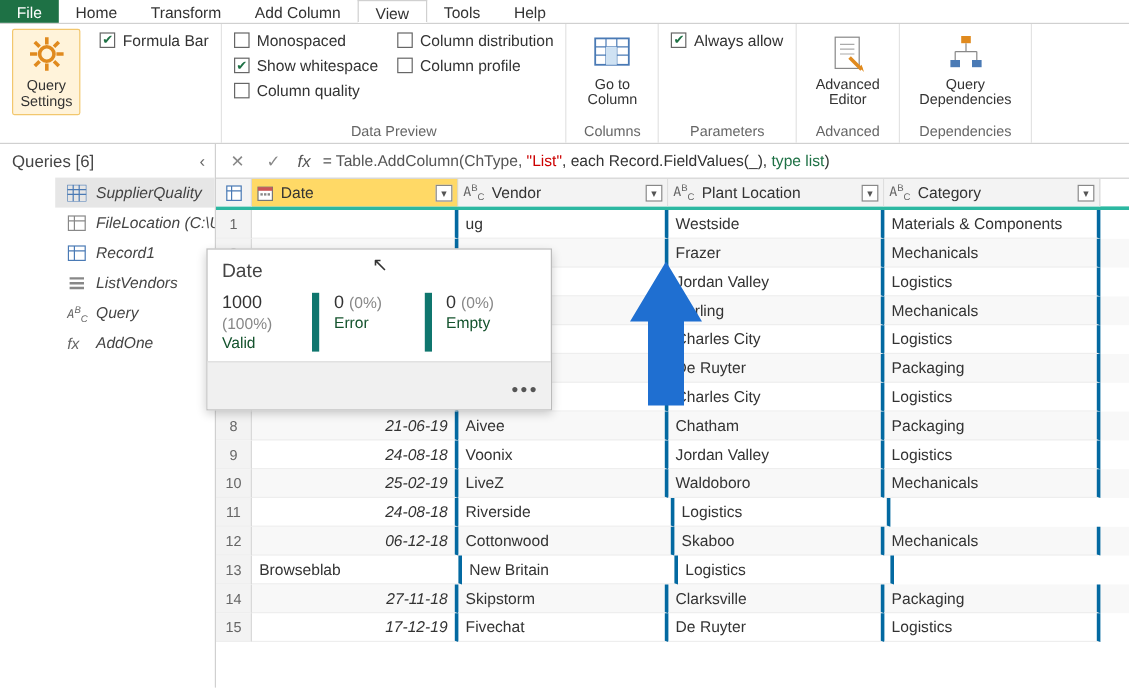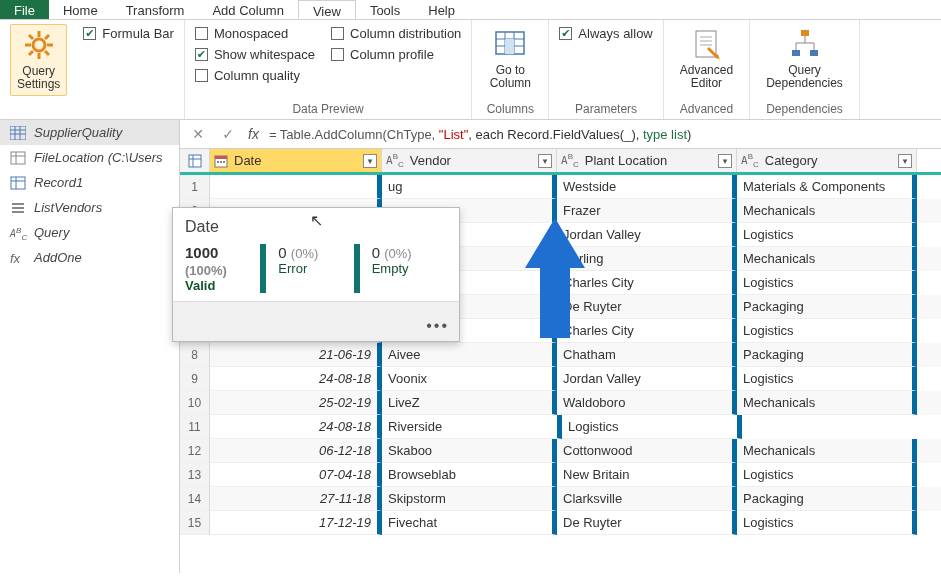--- a/index.html
+++ b/index.html
@@ -16,21 +16,21 @@
   .bigbtn.active { border:1px solid #f2c76e; background:#fff3da; border-radius:2px;}
   .bigbtn .icon { width:32px; height:32px; display:flex; align-items:center; justify-content:center; }
   .bigbtn .cap { font-size:12px; text-align:center; line-height:1.1; white-space:pre; }
   .chk { display:flex; align-items:center; gap:6px; font-size:13px; color:#333; padding:2px 0; cursor:pointer; }
   .chk .box { width:13px; height:13px; border:1px solid #666; background:#fff; display:flex; align-items:center; justify-content:center; font-size:11px; color:#1e7145; }
   .col { display:flex; flex-direction:column; gap:2px; }
   .workspace { display:flex; height:calc(577px - 124px); }
   .sidebar { width:180px; border-right:1px solid #d0d0d0; display:flex; flex-direction:column; }
   .sidebar .hdr { display:flex; justify-content:space-between; align-items:center; padding:6px 8px 6px 10px; color:#444; font-size:14px; }
   .sidebar .hdr .chevron { font-size:14px; color:#666; cursor:pointer;}
-  .qlist { display:flex; flex-direction:column; }
+  .qlist { display:flex; flex-direction:column;padding-left:46px; }
   .qitem { display:flex; align-items:center; gap:8px; padding:5px 8px 5px 10px; cursor:pointer; color:#444; font-style:italic; white-space:nowrap; overflow:hidden; text-overflow:ellipsis;}
   .qitem.active { background:#e6e6e6; }
   .qicon { width:16px; height:14px; flex:0 0 auto; }
   .main { flex:1; display:flex; flex-direction:column; }
   .fxbar { display:flex; align-items:center; gap:10px; padding:6px 8px; border-bottom:1px solid #d0d0d0; }
   .fxbar .btn { width:20px; text-align:center; color:#888; cursor:pointer; font-size:14px;}
   .fxbar .fx { font-style:italic; color:#555; font-size:14px;}
   .fxbar .eq { color:#555; }
   .fxtext { font-family:Consolas, monospace; font-size:13px; white-space:nowrap; flex:1; }
   .fxtext .str { color:#c00; }
@@ -45,30 +45,30 @@
   .colhdr.w-loc { width:180px; }
   .colhdr.w-cat { width:180px; }
   .colhdr.active { background:#ffd966; }
   .colhdr .type { font-size:11px; display:flex; align-items:center; }
   .colhdr .name { flex:1; font-size:13px; white-space:nowrap; overflow:hidden; text-overflow:ellipsis; padding-left:2px;}
   .colhdr .dd { width:14px; height:14px; border:1px solid #888; background:#fff; display:flex; align-items:center; justify-content:center; font-size:9px; color:#555; cursor:pointer;}
   .gbody { overflow:auto; height:calc(100% - 29px); }
   .grow { display:flex; height:24px; }
   .grow.alt { background:#f8f8f8; }
   .rownum { width:30px; background:#f3f3f3; border-right:1px solid #d9d9d9; border-bottom:1px solid #eee; display:flex; align-items:center; justify-content:center; color:#666; font-size:12px;}
-  .gcell { border-right:5px solid #0369a1; border-bottom:1px solid #eee; padding:3px 6px; display:flex; align-items:center; overflow:hidden; white-space:nowrap;}
+  .gcell { border-right:3px solid #0369a1; border-bottom:1px solid #eee; padding:3px 6px; display:flex; align-items:center; overflow:hidden; white-space:nowrap;}
   .gcell.w-date { width:172px; justify-content:flex-end; font-style:italic; }
   .gcell.w-vendor { width:175px; }
   .gcell.w-loc { width:180px; }
   .gcell.w-cat { width:180px; }
   .tooltip { position:absolute; left:172px; top:207px; width:288px; height:135px; background:#fff; border:1px solid #bbb; box-shadow:0 3px 8px rgba(0,0,0,.2); z-index:20; display:flex; flex-direction:column; }
   .tooltip .tt-title { font-size:16px; color:#444; padding:10px 12px 4px 12px; }
   .tooltip .tt-stats { display:flex; padding:4px 12px 8px 12px; }
   .tooltip .stat { flex:1; border-left:6px solid #0f766e; padding-left:12px; }
-  .tooltip .stat:first-child { border-left:none; padding-left:0;font-weight:bold;}
+  .tooltip .stat:first-child { border-left:none; padding-left:0;}
   .tooltip .stat .v { font-size:15px; color:#333; }
   .tooltip .stat .v .pct { color:#888; font-size:13px;}
   .tooltip .stat .l { font-size:13px; color:#14532d;}
   .tooltip .tt-foot { flex:1; background:#f0f0f0; border-top:1px solid #ddd; display:flex; align-items:flex-end; justify-content:flex-end; padding:6px 10px; font-size:16px; color:#555; letter-spacing:2px;}
   .cursor { position:absolute; left:310px; top:211px; z-index:30; font-size:16px; pointer-events:none;}
   .arrow { position:absolute; left:525px; top:218px; z-index:15; pointer-events:none;}
   .abc { font-family:Consolas,monospace; font-size:11px; color:#666; }
   .abc sup, .abc sub { font-size:8px; }
 </style>
 </head>
@@ -212,20 +212,24 @@
         <div class="cap">Query
 Dependencies</div>
       </div>
     </div>
     <div class="label">Dependencies</div>
   </div>
 </div>
 
 <div class="workspace">
   <div class="sidebar">
+    <div class="hdr">
+      <span>Queries [6]</span>
+      <span class="chevron">‹</span>
+    </div>
     <div class="qlist" id="qlist">
         <div class="qitem active">
           <svg class="qicon" viewBox="0 0 16 14">
             <rect x="0" y="0" width="16" height="14" fill="none" stroke="#4a7ab5"></rect>
             <line x1="0" y1="4" x2="16" y2="4" stroke="#4a7ab5"></line>
             <line x1="0" y1="8" x2="16" y2="8" stroke="#4a7ab5"></line>
             <line x1="5" y1="0" x2="5" y2="14" stroke="#4a7ab5"></line>
             <line x1="10" y1="0" x2="10" y2="14" stroke="#4a7ab5"></line>
           </svg>
           <span>SupplierQuality</span>
@@ -386,27 +390,26 @@
           </div>
           <div class="grow">
             <div class="rownum">11</div>
             <div class="gcell w-date">24-08-18</div>
             <div class="gcell w-loc">Riverside</div>
             <div class="gcell w-cat">Logistics</div>
           </div>
           <div class="grow alt">
             <div class="rownum">12</div>
             <div class="gcell w-date">06-12-18</div>
+            <div class="gcell w-loc">Cottonwood</div>
             <div class="gcell w-vendor">Skaboo</div>
-            <div class="gcell w-loc">Cottonwood</div>
             <div class="gcell w-cat">Mechanicals</div>
           </div>
           <div class="grow">
             <div class="rownum">13</div>
-            <div class="gcell w-date">07-04-18</div>
             <div class="gcell w-vendor">Browseblab</div>
             <div class="gcell w-loc">New Britain</div>
             <div class="gcell w-cat">Logistics</div>
           </div>
           <div class="grow alt">
             <div class="rownum">14</div>
             <div class="gcell w-date">27-11-18</div>
             <div class="gcell w-vendor">Skipstorm</div>
             <div class="gcell w-loc">Clarksville</div>
             <div class="gcell w-cat">Packaging</div>

